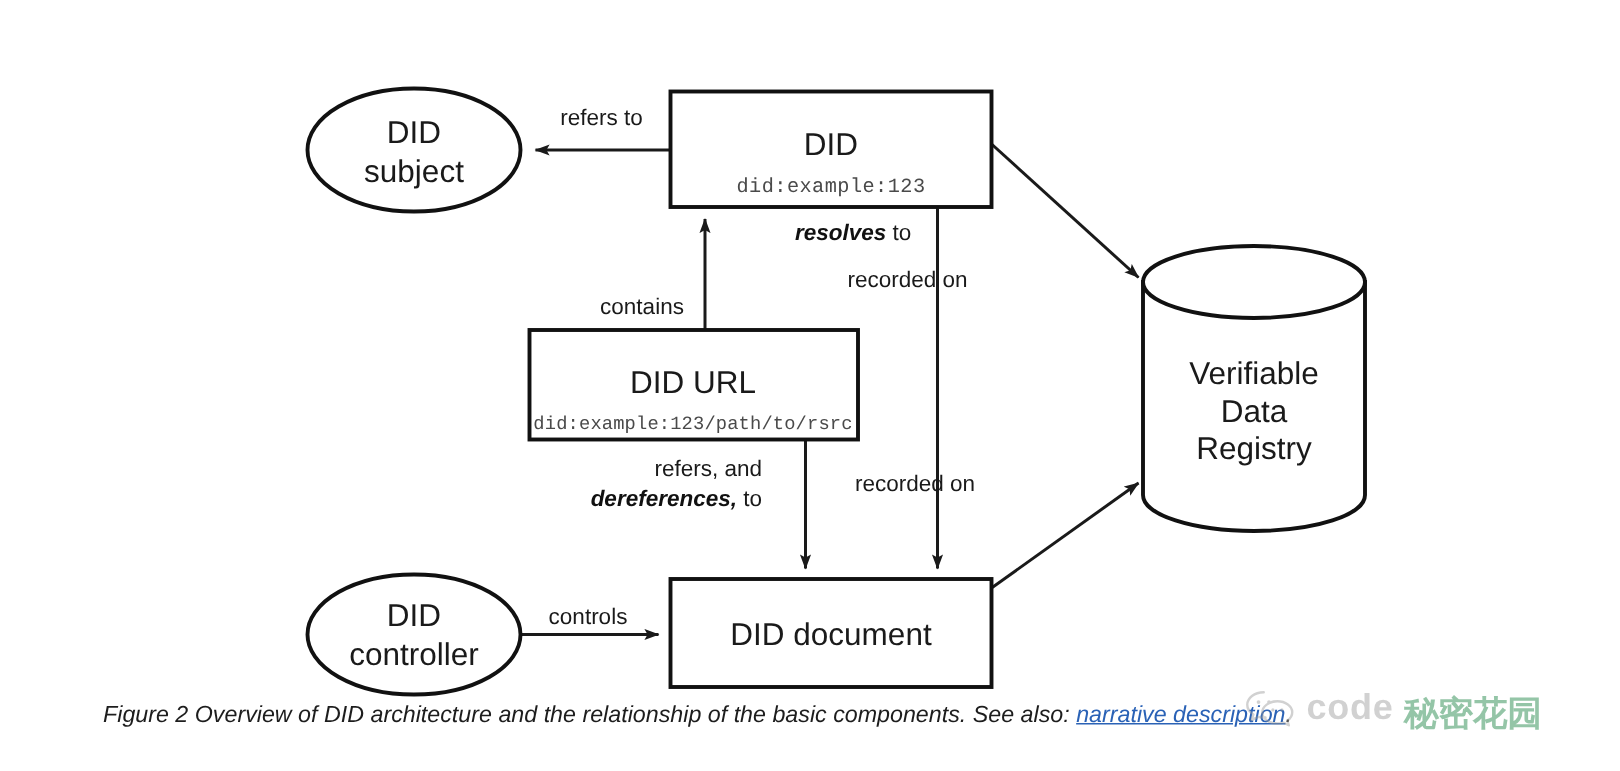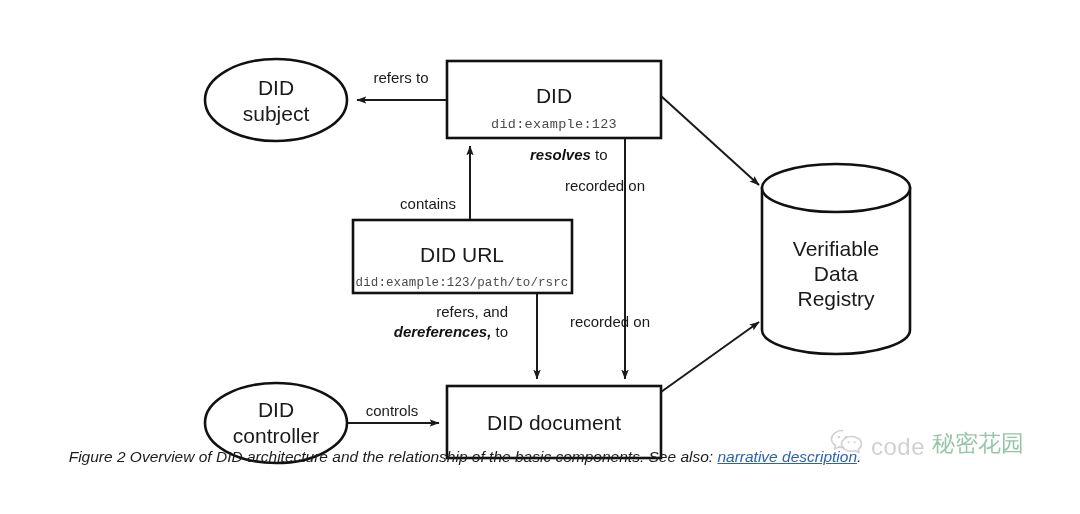--- a/index.html
+++ b/index.html
@@ -65,21 +65,21 @@
   .connector {
     stroke: #1a1a1a;
     stroke-width: 2;
     fill: none;
   }
 
   
   #caption {
     position: absolute;
     left: 0;
-    top: 448px;
+    top: 468px;
     width: 930px;
     text-align: center;
     font-family: "Liberation Sans", sans-serif;
     font-style: italic;
     font-size: 15.5px;
     color: #1d1d1d;
     white-space: nowrap;
   }
   #caption .caption-link {
     color: #2a62b6;
@@ -88,27 +88,28 @@
     cursor: pointer;
   }
   #caption .caption-period {
     color: #1d1d1d;
   }
 
   
   #watermark {
     position: absolute;
     left: 830px;
-    top: 428px;
+    top: 460px;
     display: flex;
-    align-items: flex-end;
+    align-items: flex-start;
     gap: 7px;
     opacity: 0.45;
     pointer-events: none;
     user-select: none;
+    font-weight: bold;
   }
   #watermark .wm-text {
     font-family: "Liberation Sans", sans-serif;
     font-size: 24px;
     color: #9a9a9a;
     letter-spacing: 0.5px;
     line-height: 1;
   }
   #watermark .wm-cn {
     font-family: "DejaVu Sans", sans-serif;

